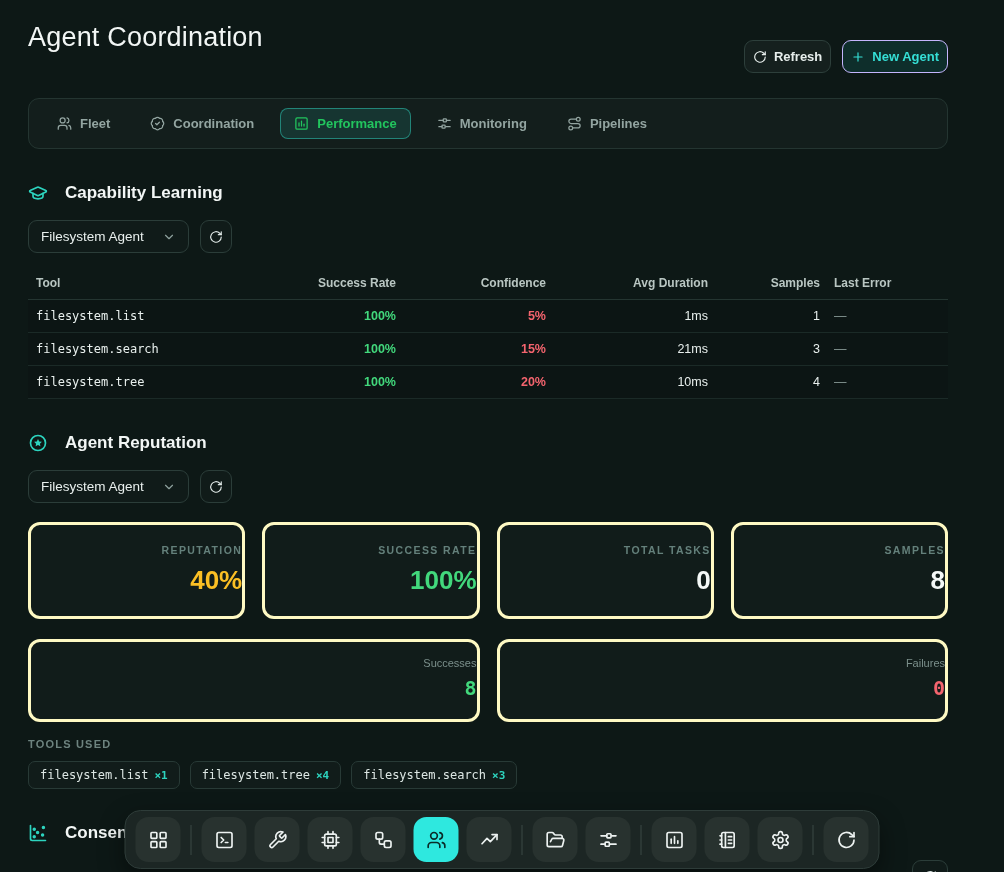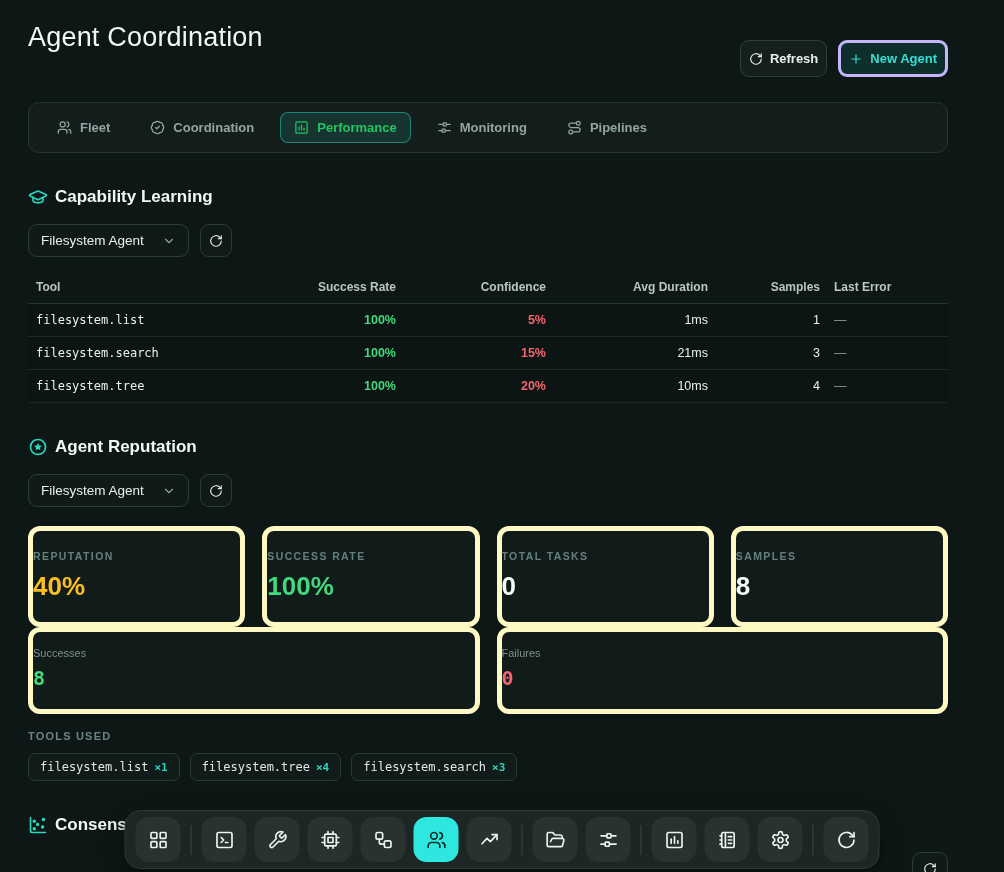--- a/index.html
+++ b/index.html
@@ -15,32 +15,32 @@
   .ic{display:inline-flex;align-items:center;justify-content:center}
   .ic svg{width:16px;height:16px}
   
   .topbar{display:flex;justify-content:space-between;align-items:flex-start}
   .page-title{margin:2px 0 0;font-size:27px;font-weight:normal;letter-spacing:.2px}
   .page-subtitle{margin:7px 0 0;color:var(--muted);font-size:14px}
   .actions{display:flex;gap:11px;margin-top:20px}
   .btn{display:inline-flex;align-items:center;gap:7px;font-size:13px;font-weight:bold;
        padding:8px 8px;border-radius:9px;cursor:pointer;font-family:inherit}
   .btn.ghost{background:#15201e;border:1px solid #2d3f3b;color:#e7eeec}
-  .btn.primary{background:#0e2e2b;border:3px solid #c4b5fd;color:var(--cyan)}
+  .btn.primary{background:#0e2e2b;border:1px solid #c4b5fd;color:var(--cyan)}
   .btn .ic svg{width:14px;height:14px}
   
   .tabbar{margin-top:25px;background:var(--panel);border:1px solid var(--border);
           border-radius:11px;padding:9px 14px;display:flex;gap:12px;align-items:center}
   .tab{display:inline-flex;align-items:flex-start;gap:8px;padding:7px 13px;border-radius:8px;
        background:transparent;border:1px solid transparent;color:#93a5a1;font-size:13px;
        font-weight:bold;cursor:pointer;font-family:inherit}
   .tab .ic svg{width:15px;height:15px}
   .tab.active{background:rgba(45,212,191,.13);border-color:rgba(45,212,191,.5);color:#22c55e}
   
-  .sec-head{display:flex;align-items:flex-start;gap:7px;margin-top:34px}
+  .sec-head{display:flex;align-items:flex-start;gap:17px;margin-top:34px}
   .sec-head .ic{color:var(--teal)}
   .sec-head .ic svg{width:20px;height:20px}
   .sec-head h2{margin:0;font-size:17px;font-weight:bold}
   .controls{display:flex;gap:11px;margin-top:17px}
   .select{display:flex;align-items:center;justify-content:space-between;gap:18px;cursor:pointer;
           background:var(--panel2);border:1px solid var(--border2);border-radius:9px;
           padding:8px 12px;font-size:13.5px;color:#e8efed;min-width:149px}
   .select .ic{color:#8ea19d}.select .ic svg{width:14px;height:14px}
   .iconbtn{width:32px;height:33px;background:var(--panel2);border:1px solid var(--border2);
            border-radius:9px;color:#dfe8e6;display:flex;align-items:center;justify-content:center;cursor:pointer}
@@ -52,25 +52,25 @@
   thead th.l{text-align:left}
   thead th.err{padding-left:14px}
   tbody td{background:#0c1514;border-bottom:1px solid #1b2a27;padding:9px 0;
            font-size:12.5px;text-align:right;color:#e9f0ee}
   td.tool{font-family:"DejaVu Sans Mono",monospace;text-align:left;padding-left:8px;font-size:12px}
   td.green{color:var(--green);font-weight:bold}
   td.red{color:var(--red);font-weight:bold}
   td.err{text-align:left;padding-left:14px;color:#8a9c98}
   
   .stats{display:grid;grid-template-columns:repeat(4,1fr);gap:17px;margin-top:19px}
-  .card{background:var(--card);border:5px solid #fef9c3;border-radius:12px;text-align:left}
+  .card{background:var(--card);border:3px solid #fef9c3;border-radius:12px;text-align:right}
   .stat-card{padding:19px 0 20px}
   .stat-label{font-size:10.5px;letter-spacing:1.4px;color:#64807b;font-weight:bold}
   .stat-value{font-size:26px;font-weight:bold;margin-top:9px}
-  .outcomes{display:grid;grid-template-columns:1fr 1fr;gap:17px;margin-top:0}
+  .outcomes{display:grid;grid-template-columns:1fr 1fr;gap:17px;margin-top:20px}
   .outcome-card{padding:15px 0 19px}
   .outcome-label{font-size:11px;color:#7b8f8b}
   .outcome-value{font-size:20px;font-weight:bold;margin-top:7px;font-family:"DejaVu Sans Mono",monospace}
   .tools-label{margin-top:16px;font-size:11px;letter-spacing:1.2px;color:#6d837f;font-weight:bold}
   .chips{display:flex;gap:10px;margin-top:11px}
   .chip{display:inline-flex;align-items:center;gap:6px;background:var(--card);
         border:1px solid #283a36;border-radius:7px;padding:6px 11px;cursor:default;
         font-family:"DejaVu Sans Mono",monospace;font-size:12px;color:#dde7e4}
   .chip .count{color:var(--teal);font-size:11px;font-weight:bold}
   .consensus-row{display:flex;justify-content:flex-end;margin-top:17px}

